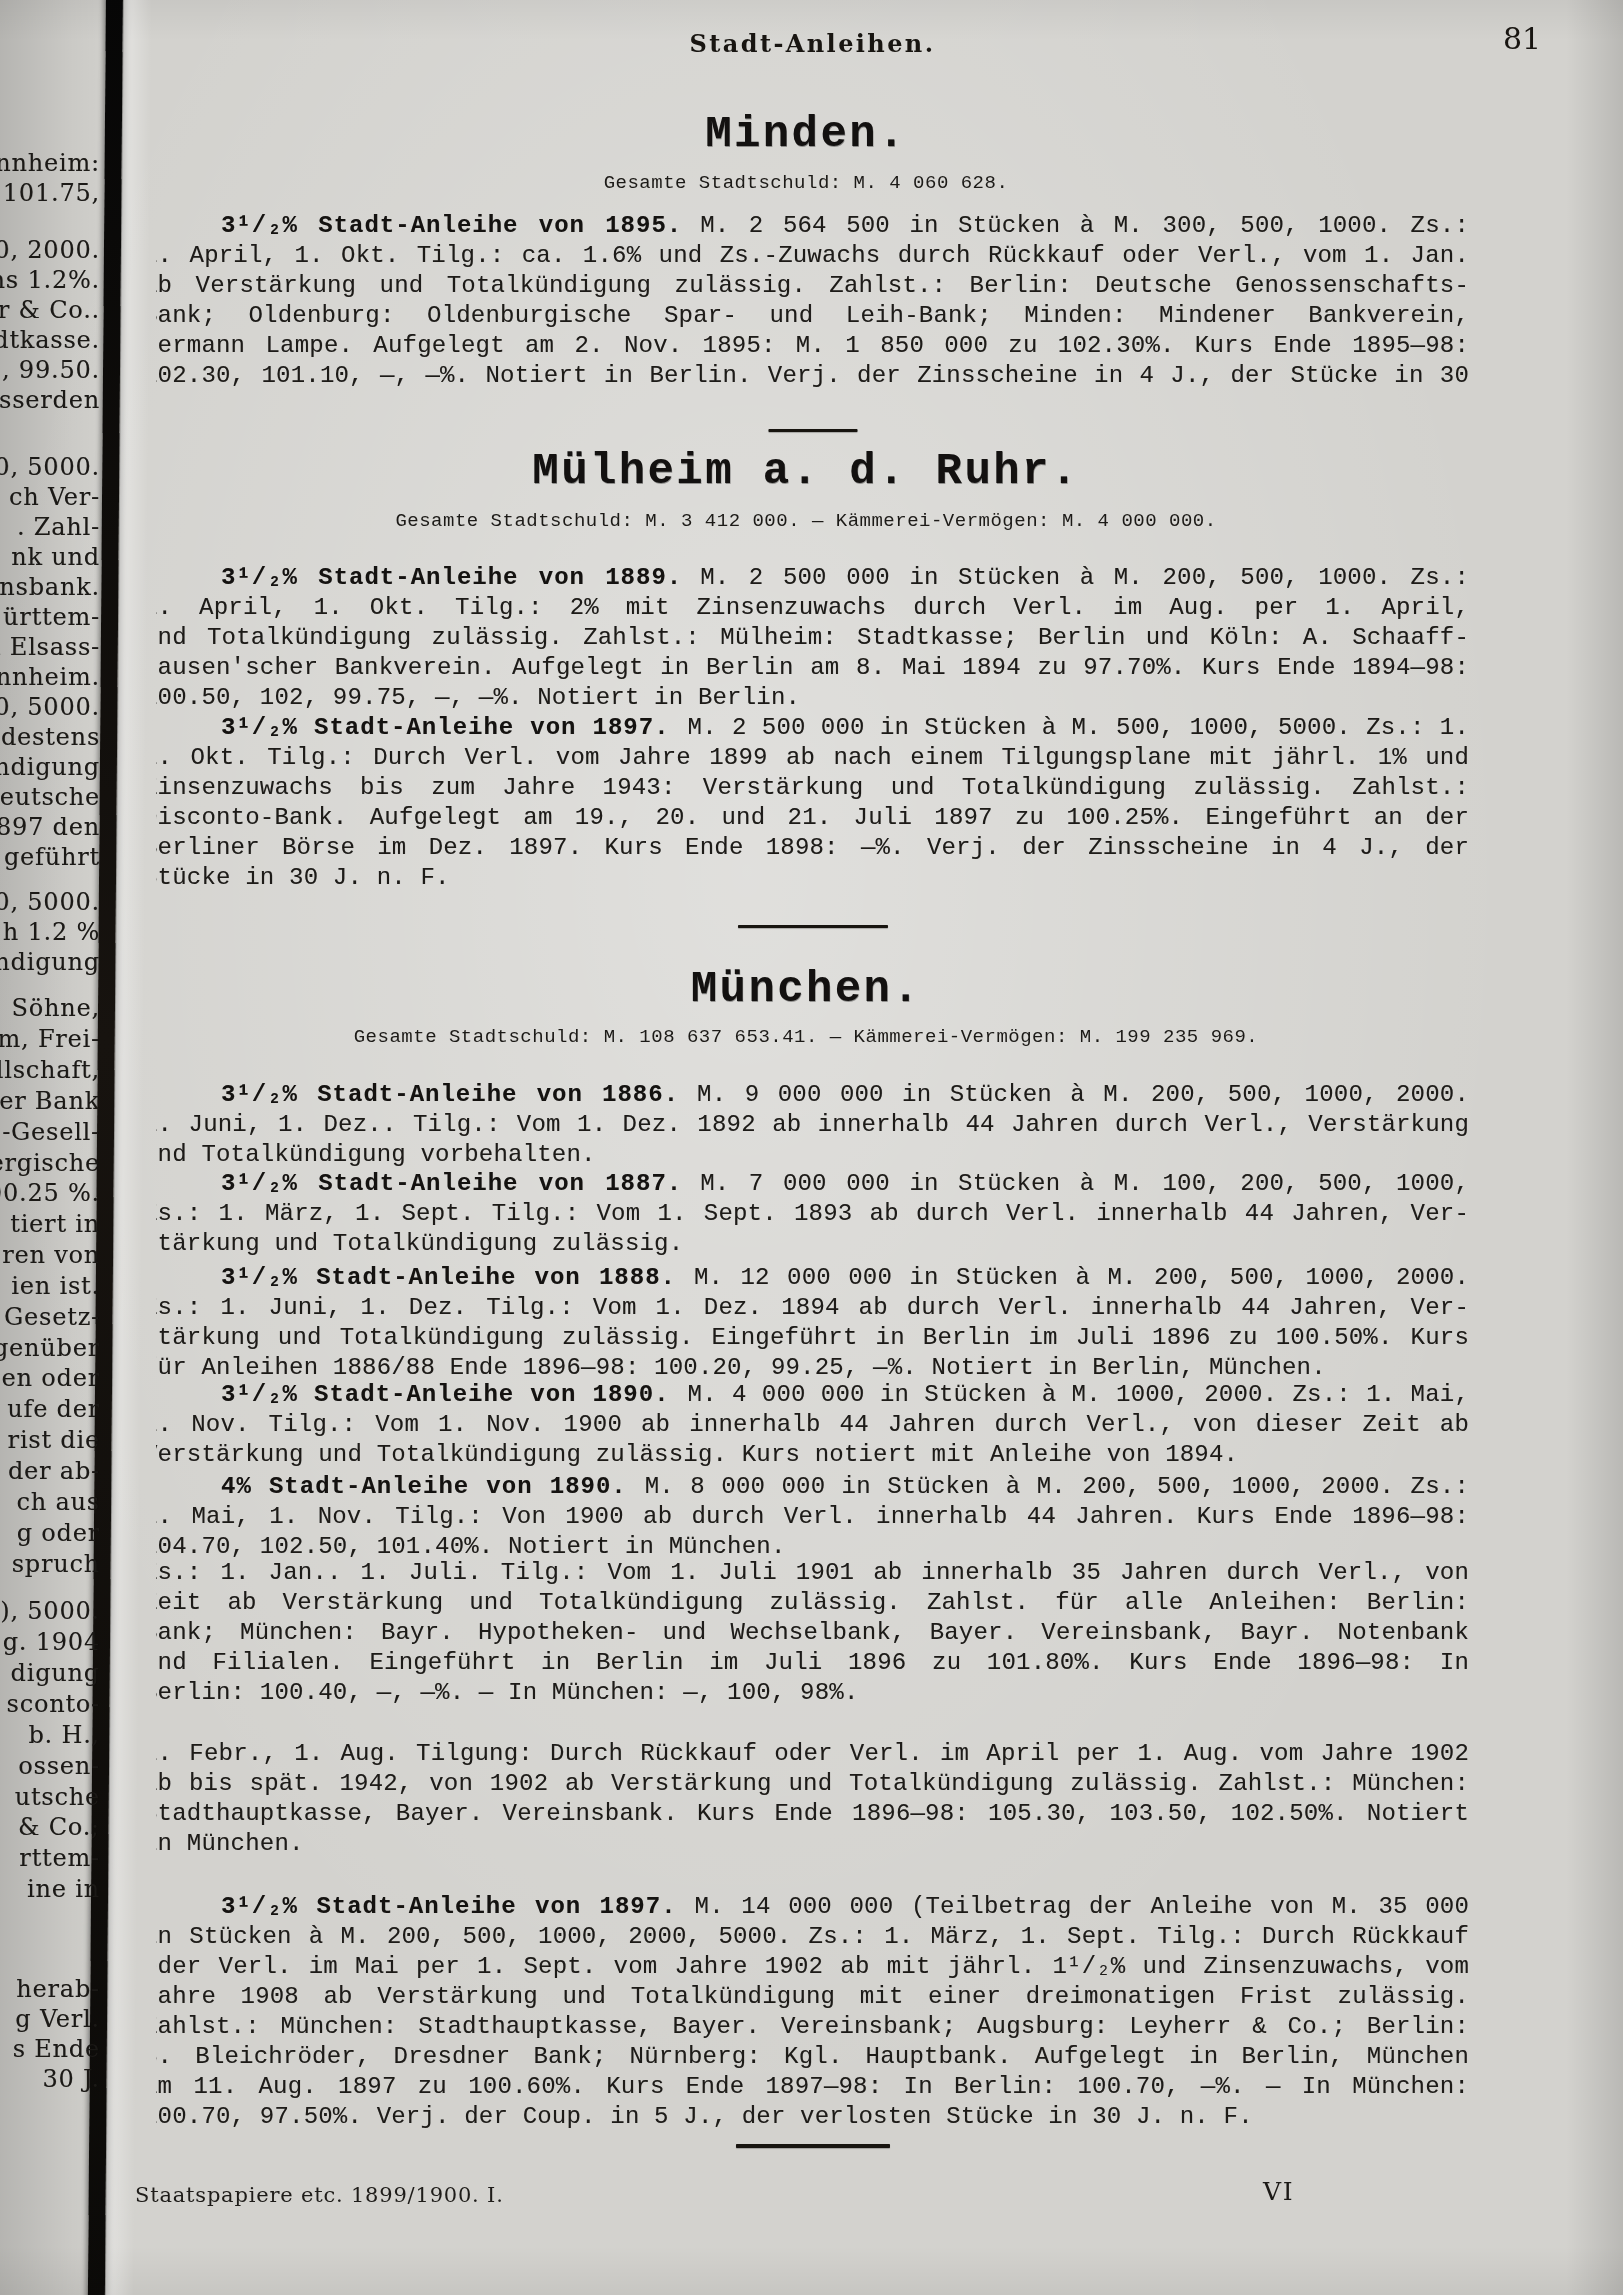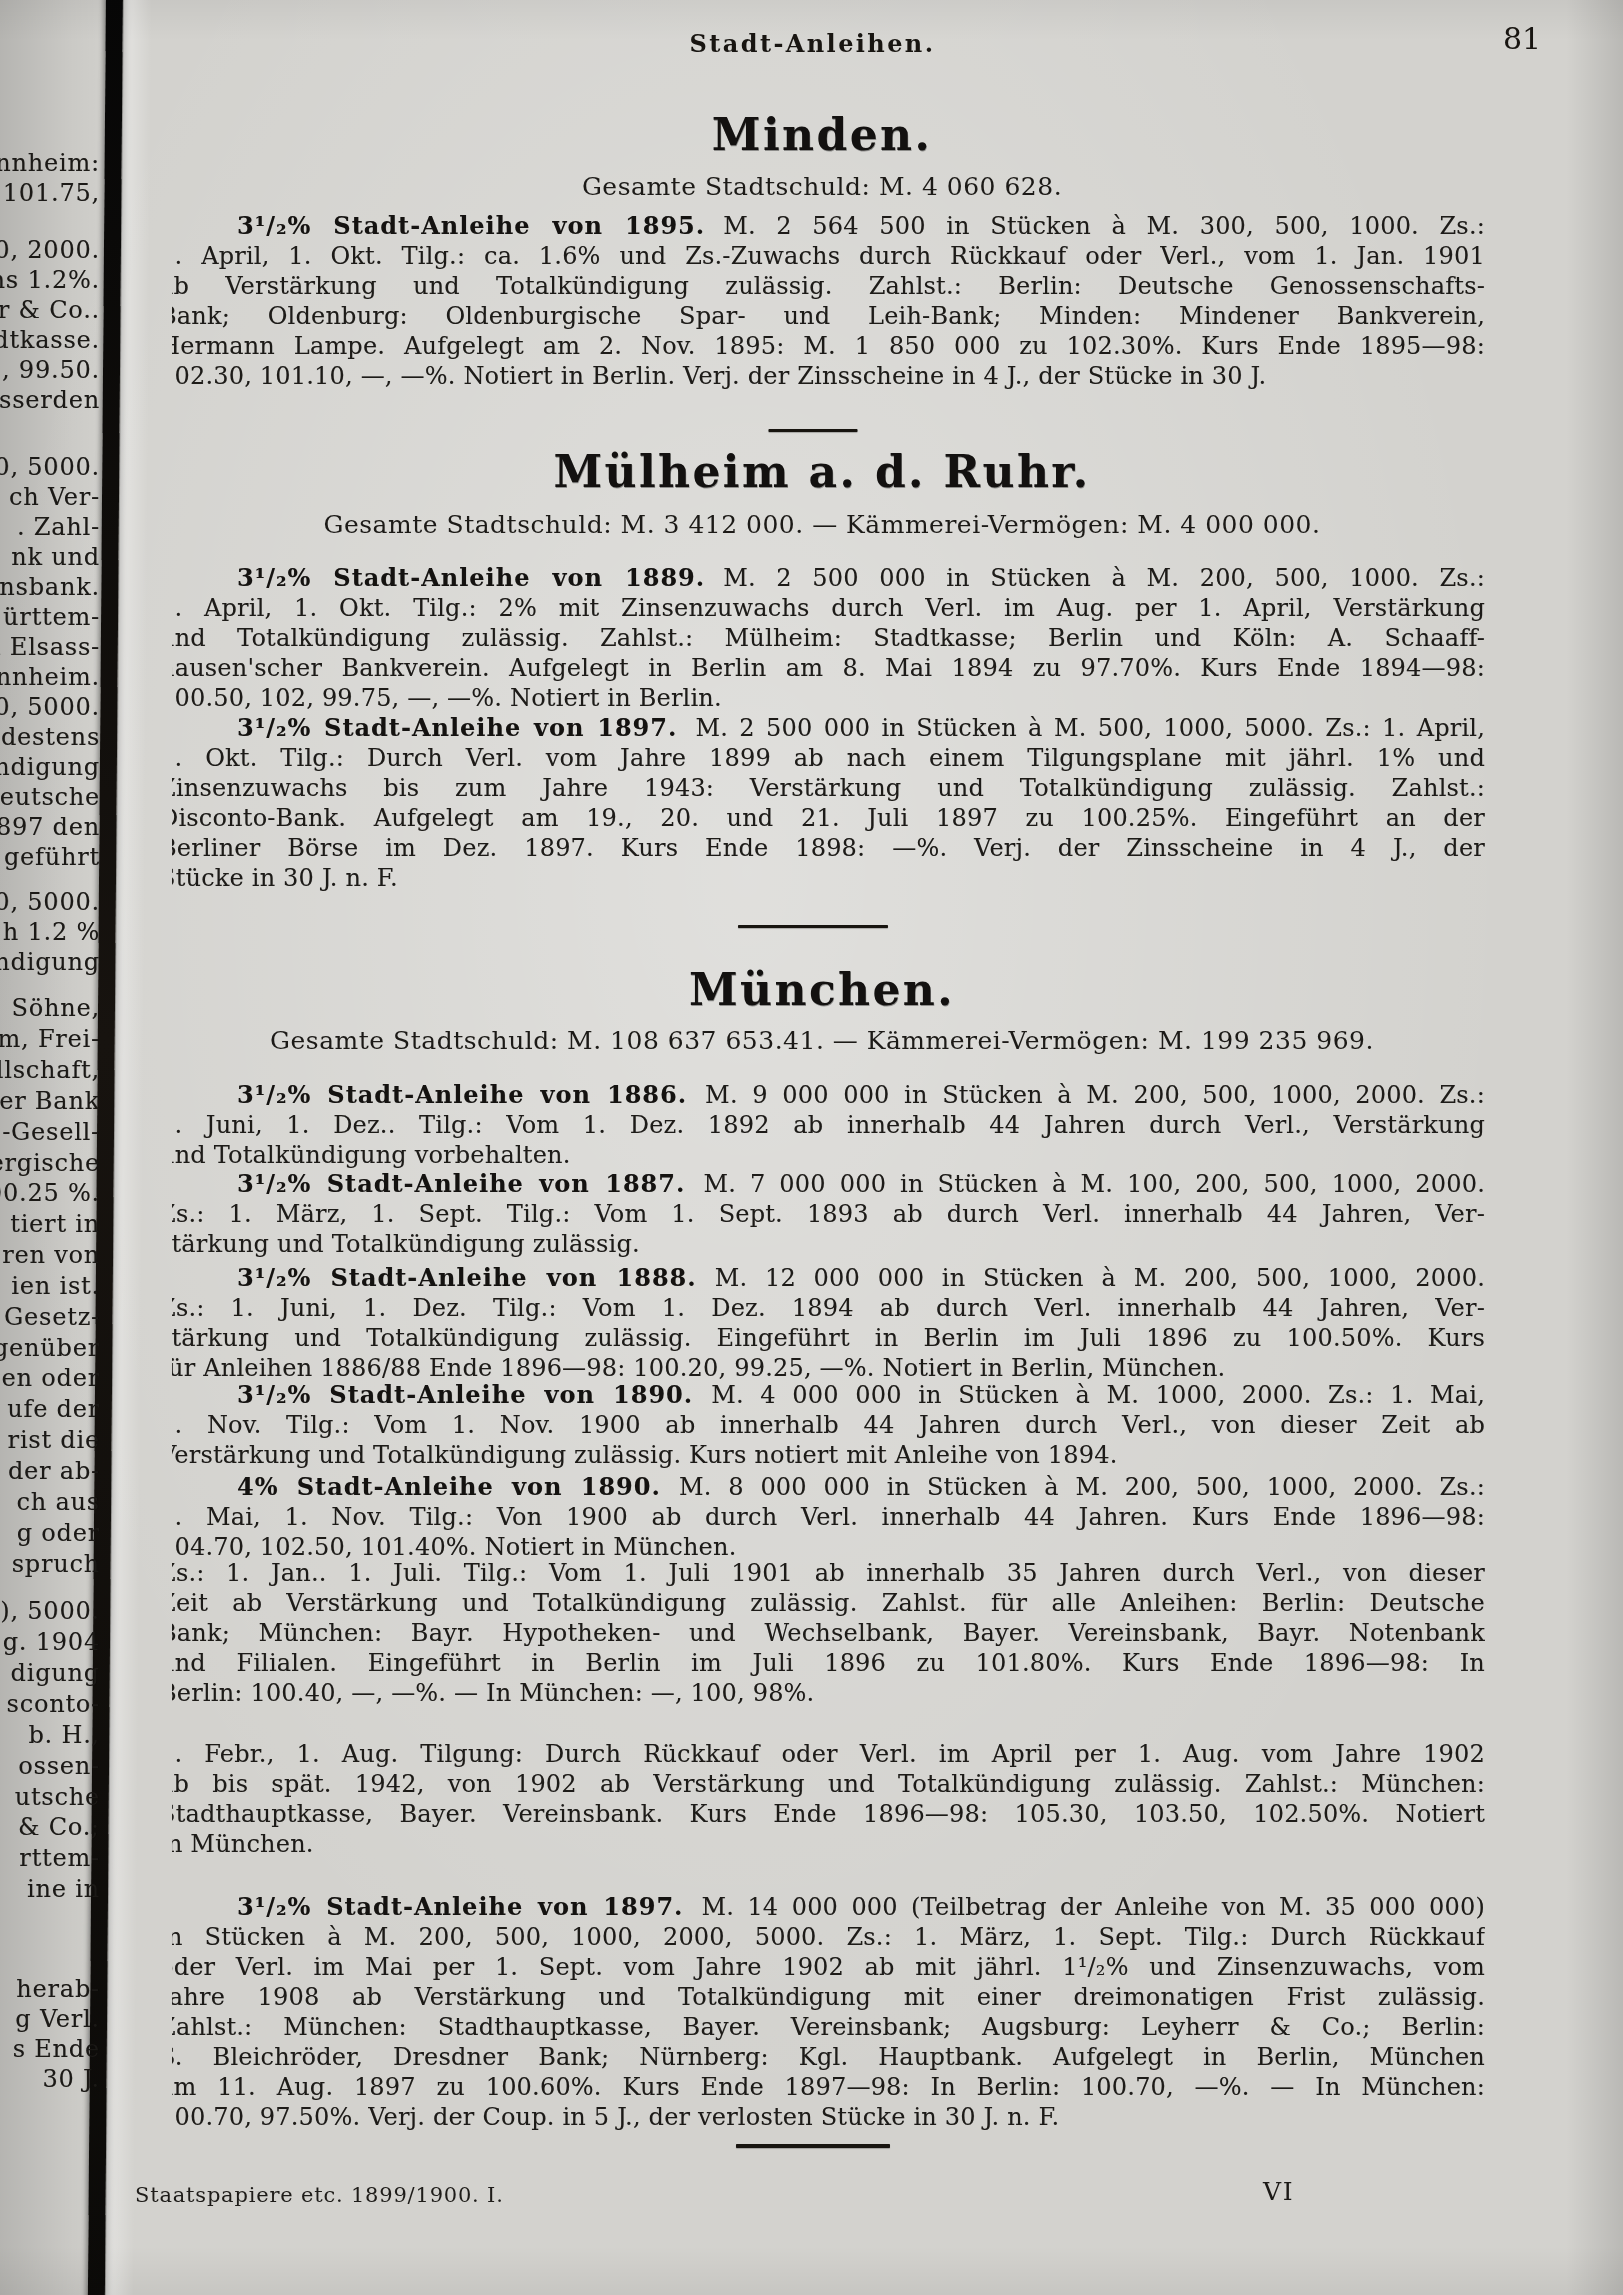--- a/index.html
+++ b/index.html
@@ -30,30 +30,30 @@
   .frag{
     position:absolute;right:4px;white-space:nowrap;
     font-size:24px;letter-spacing:0.8px;color:#1b1916;
     text-shadow:0.3px 0.3px 0 rgba(0,0,0,0.30);
   }
   #running-header{
     position:absolute;left:156px;top:29px;width:1313px;text-align:center;
     font-size:24px;font-weight:bold;letter-spacing:2.4px;color:#181511;
   }
   #page-number{position:absolute;left:1503px;top:21px;font-size:30px;color:#181511;}
-  #content-clip{position:absolute;left:172px;top:0;width:1313px;height:100%;overflow:hidden;}
+  #content-clip{position:absolute;left:156px;top:0;width:1313px;height:100%;overflow:hidden;font-family:Liberation Mono, monospace;}
   #content-inner{position:absolute;left:-13px;top:0;width:1326px;height:100%;}
   .sec-title{
     position:absolute;left:0;width:100%;text-align:center;
     font-weight:bold;font-size:44px;letter-spacing:2.4px;color:#131110;
     text-shadow:0.5px 0.5px 0 rgba(0,0,0,0.35);
   }
   .sec-sub{
     position:absolute;left:0;width:100%;text-align:center;
-    font-size:25px;letter-spacing:0.5px;color:#1c1a17;
+    font-size:19px;letter-spacing:0.5px;color:#1c1a17;
   }
   .para{position:absolute;left:0;width:100%;}
   .line{
     height:30px;line-height:30px;overflow:hidden;
     font-size:24px;letter-spacing:0.2px;
     text-align:justify;text-align-last:justify;
     text-shadow:0.2px 0.2px 0 rgba(0,0,0,0.25);
   }
   .line.last{text-align-last:left;}
   .line.indent{text-indent:78px;}

